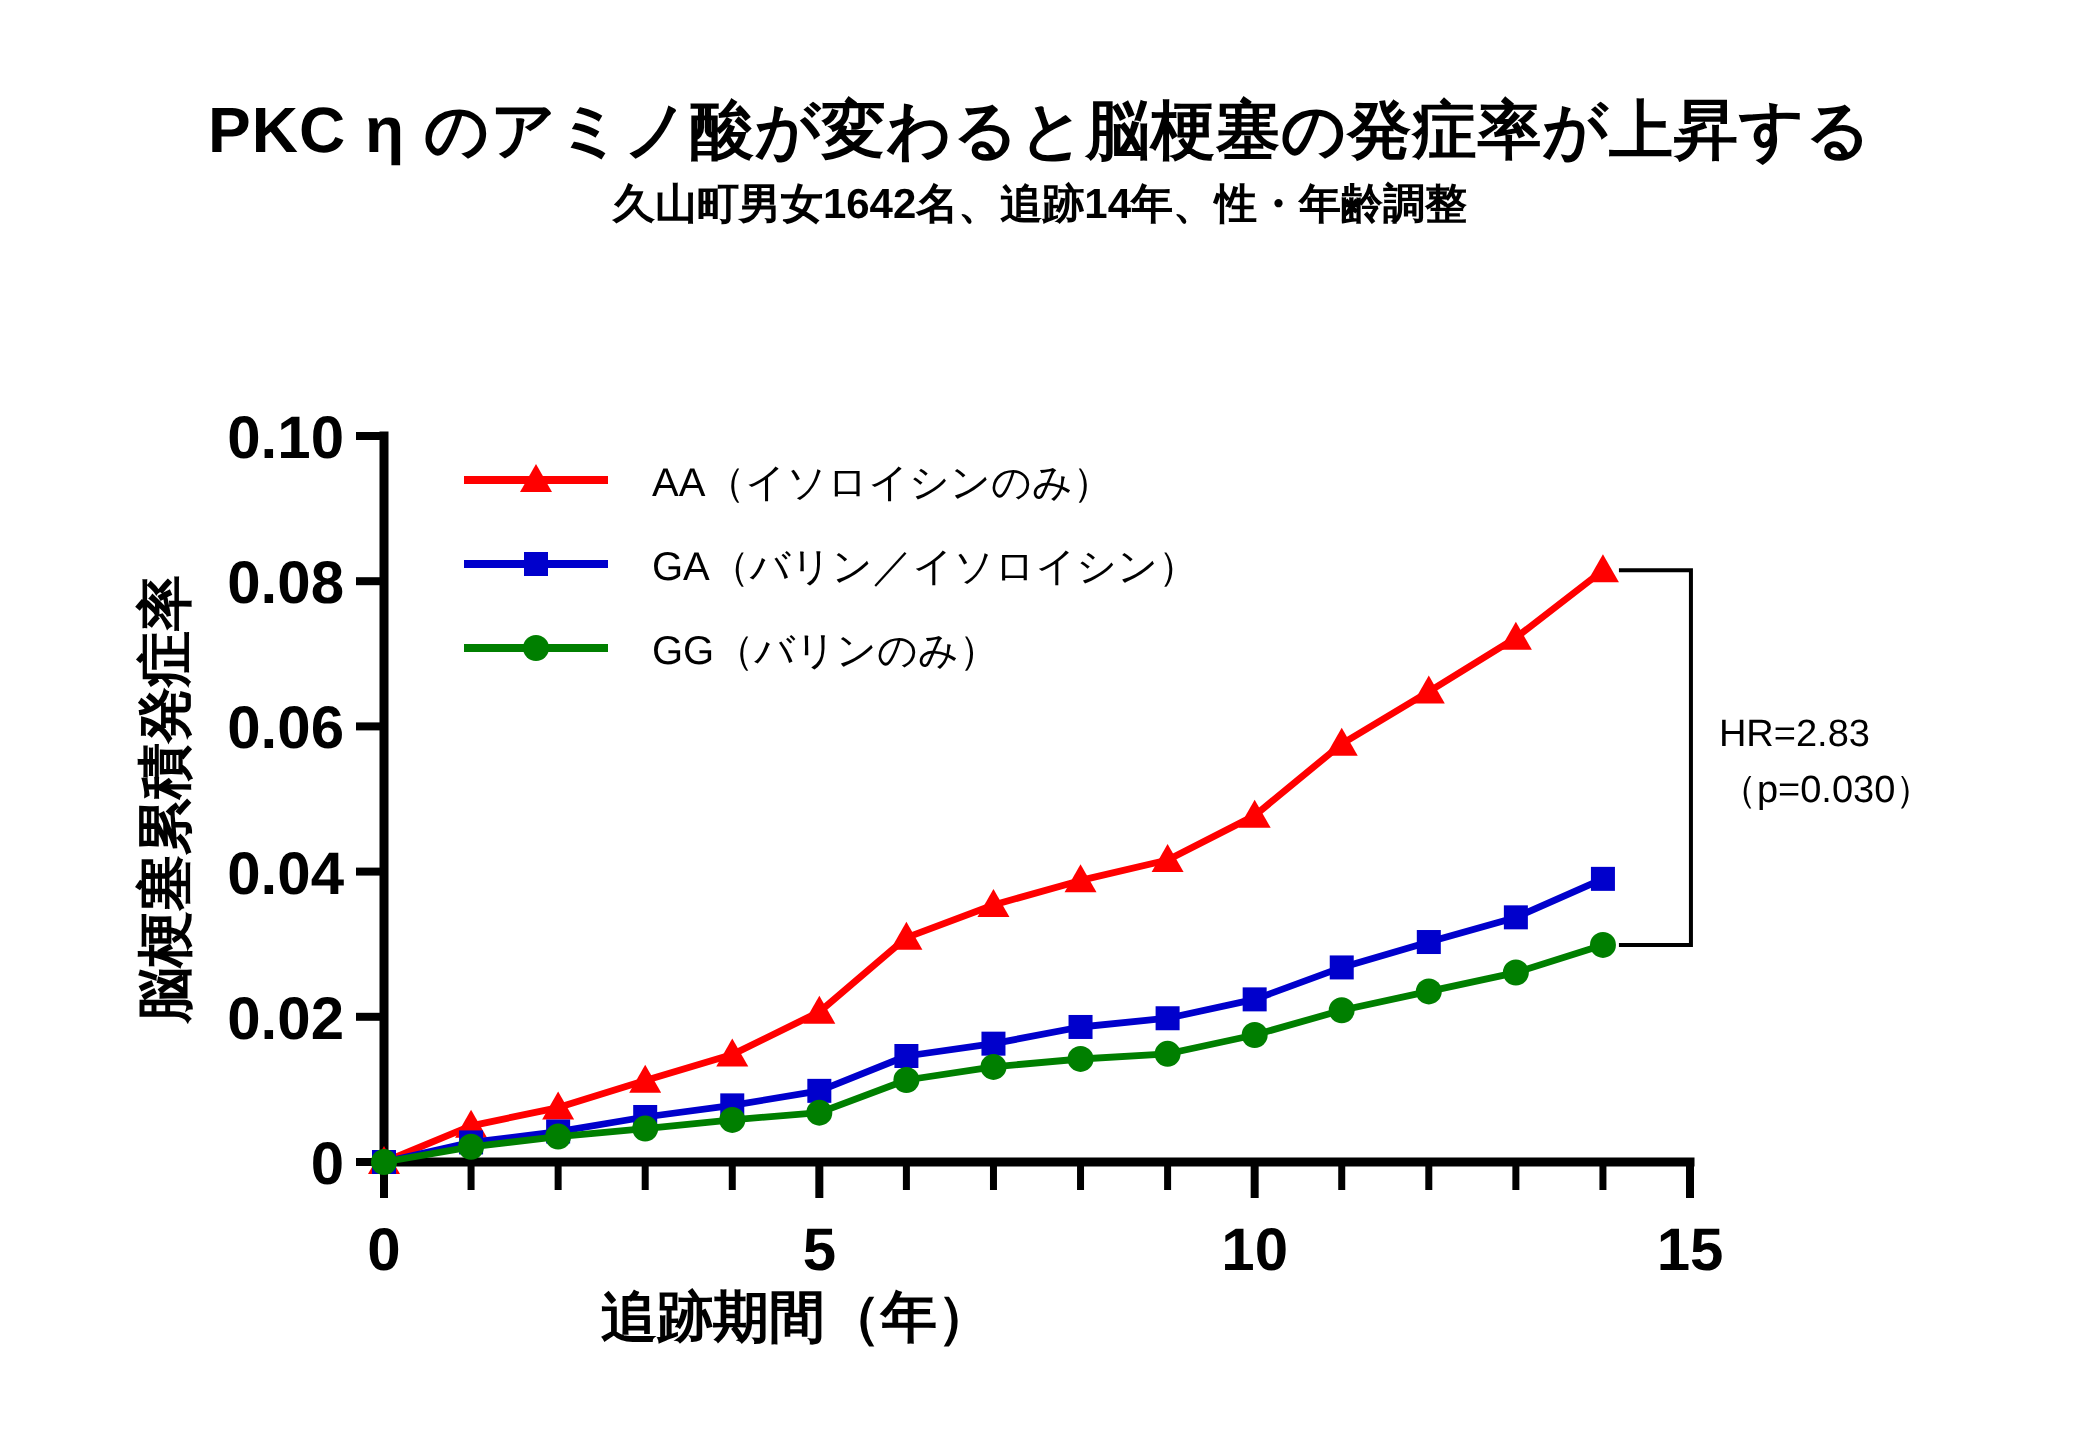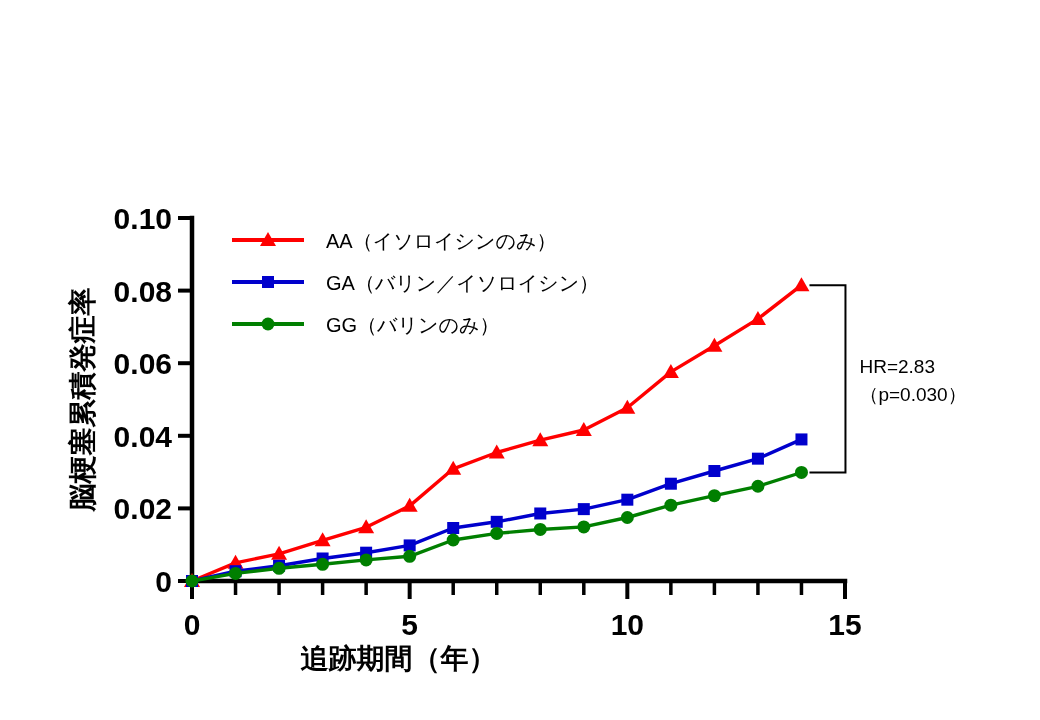--- a/index.html
+++ b/index.html
@@ -100,20 +100,24 @@
     fill: none;
     stroke: #000000;
     stroke-width: 2;
   }
 </style>
 </head>
 <body>
 
 <div id="slide">
 
+  <div class="title-block">
+    <div class="title-main">PKC η のアミノ酸が変わると脳梗塞の発症率が上昇する</div>
+    <div class="title-sub">久山町男女1642名、追跡14年、性・年齢調整</div>
+  </div>
 
   <svg id="chart" width="1040" height="720">
     <g id="plot-layer">
         <path d="M 192 218 L 192 581 L 845 581" class="axis-line"></path>
         <line x1="192" y1="581" x2="178" y2="581" class="tick"></line>
         <text x="172" y="592" text-anchor="end" class="ticklabel">0</text>
         <line x1="192" y1="508.4" x2="178" y2="508.4" class="tick"></line>
         <text x="172" y="519.4" text-anchor="end" class="ticklabel">0.02</text>
         <line x1="192" y1="435.8" x2="178" y2="435.8" class="tick"></line>
         <text x="172" y="446.8" text-anchor="end" class="ticklabel">0.04</text>

